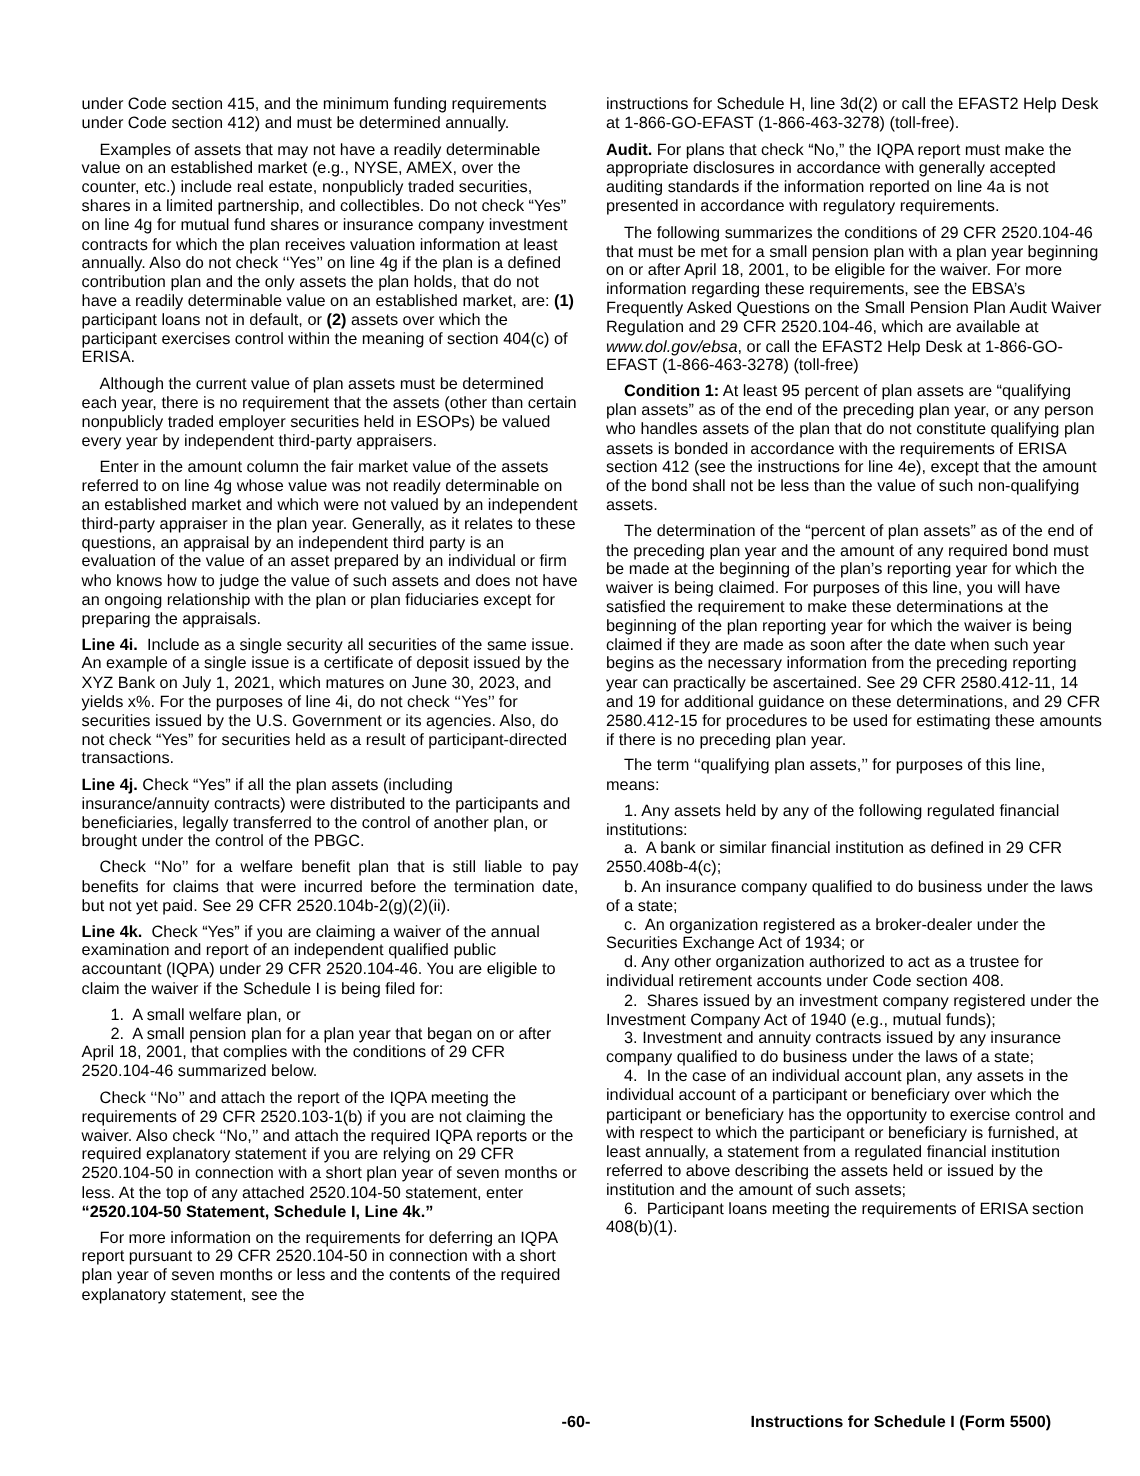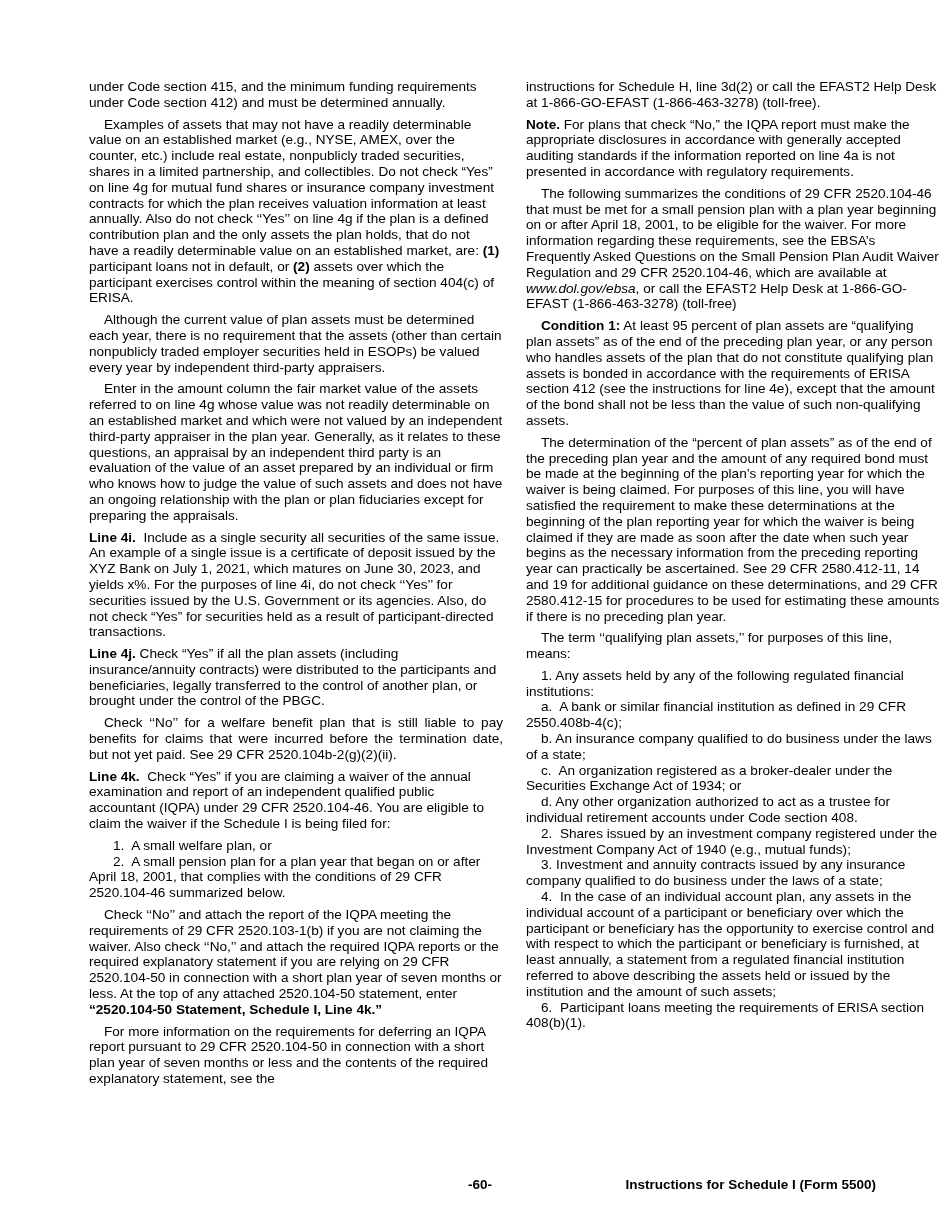--- a/index.html
+++ b/index.html
@@ -13,21 +13,21 @@
     color: #000;
   }
   .page {
     position: relative;
     width: 950px;
     height: 1230px;
     background: #fff;
   }
   .cols {
     position: absolute;
-    left: 89px;
+    left: 68px;
     top: 79px;
     width: 852px;
     display: flex;
     gap: 23px;
   }
   .col {
     width: 414px;
     font-size: 13.6px;
     line-height: 15.8px;
     letter-spacing: 0px;
@@ -78,21 +78,21 @@
         <p class="para"><span class="b">Line 4j.</span><span> Check “Yes” if all the plan assets (including insurance/annuity contracts) were distributed to the participants and beneficiaries, legally transferred to the control of another plan, or brought under the control of the PBGC.</span></p>
         <p class="para ind just"><span>Check ‘‘No’’ for a welfare benefit plan that is still liable to pay benefits for claims that were incurred before the termination date, but not yet paid. See 29 CFR 2520.104b-2(g)(2)(ii).</span></p>
         <p class="para"><span class="b">Line 4k.</span><span>&nbsp; Check “Yes” if you are claiming a waiver of the annual examination and report of an independent qualified public accountant (IQPA) under 29 CFR 2520.104-46. You are eligible to claim the waiver if the Schedule I is being filed for:</span></p>
         <p class="para ind2"><span>1.&nbsp; A small welfare plan, or</span></p>
         <p class="para ind2 tight"><span>2.&nbsp; A small pension plan for a plan year that began on or after April 18, 2001, that complies with the conditions of 29 CFR 2520.104-46 summarized below.</span></p>
         <p class="para ind"><span>Check ‘‘No’’ and attach the report of the IQPA meeting the requirements of 29 CFR 2520.103-1(b) if you are not claiming the waiver. Also check ‘‘No,’’ and attach the required IQPA reports or the required explanatory statement if you are relying on 29 CFR 2520.104-50 in connection with a short plan year of seven months or less. At the top of any attached 2520.104-50 statement, enter </span><span class="b">“2520.104-50 Statement, Schedule I, Line 4k.”</span></p>
         <p class="para ind"><span>For more information on the requirements for deferring an IQPA report pursuant to 29 CFR 2520.104-50 in connection with a short plan year of seven months or less and the contents of the required explanatory statement, see the</span></p>
       </div>
     <div class="col">
         <p class="para"><span>instructions for Schedule H, line 3d(2) or call the EFAST2 Help Desk at 1-866-GO-EFAST (1-866-463-3278) (toll-free).</span></p>
-        <p class="para"><span class="b">Note.</span><span> For plans that check “No,” the IQPA report must make the appropriate disclosures in accordance with generally accepted auditing standards if the information reported on line 4a is not presented in accordance with regulatory requirements.</span></p>
+        <p class="para"><span class="b">Audit.</span><span> For plans that check “No,” the IQPA report must make the appropriate disclosures in accordance with generally accepted auditing standards if the information reported on line 4a is not presented in accordance with regulatory requirements.</span></p>
         <p class="para ind"><span>The following summarizes the conditions of 29 CFR 2520.104-46 that must be met for a small pension plan with a plan year beginning on or after April 18, 2001, to be eligible for the waiver. For more information regarding these requirements, see the EBSA’s Frequently Asked Questions on the Small Pension Plan Audit Waiver Regulation and 29 CFR 2520.104-46, which are available at </span><span class="i">www.dol.gov/ebsa</span><span>, or call the EFAST2 Help Desk at 1-866-GO-EFAST (1-866-463-3278) (toll-free)</span></p>
         <p class="para ind"><span class="b">Condition 1:</span><span> At least 95 percent of plan assets are “qualifying plan assets” as of the end of the preceding plan year, or any person who handles assets of the plan that do not constitute qualifying plan assets is bonded in accordance with the requirements of ERISA section 412 (see the instructions for line 4e), except that the amount of the bond shall not be less than the value of such non-qualifying assets.</span></p>
         <p class="para ind"><span>The determination of the “percent of plan assets” as of the end of the preceding plan year and the amount of any required bond must be made at the beginning of the plan’s reporting year for which the waiver is being claimed. For purposes of this line, you will have satisfied the requirement to make these determinations at the beginning of the plan reporting year for which the waiver is being claimed if they are made as soon after the date when such year begins as the necessary information from the preceding reporting year can practically be ascertained. See 29 CFR 2580.412-11, 14 and 19 for additional guidance on these determinations, and 29 CFR 2580.412-15 for procedures to be used for estimating these amounts if there is no preceding plan year.</span></p>
         <p class="para ind"><span>The term ‘‘qualifying plan assets,’’ for purposes of this line, means:</span></p>
         <p class="para ind"><span>1. Any assets held by any of the following regulated financial institutions:</span></p>
         <p class="para ind tight"><span>a.&nbsp; A bank or similar financial institution as defined in 29 CFR 2550.408b-4(c);</span></p>
         <p class="para ind tight"><span>b. An insurance company qualified to do business under the laws of a state;</span></p>
         <p class="para ind tight"><span>c.&nbsp; An organization registered as a broker-dealer under the Securities Exchange Act of 1934; or</span></p>
         <p class="para ind tight"><span>d. Any other organization authorized to act as a trustee for individual retirement accounts under Code section 408.</span></p>
         <p class="para ind tight"><span>2.&nbsp; Shares issued by an investment company registered under the Investment Company Act of 1940 (e.g., mutual funds);</span></p>

